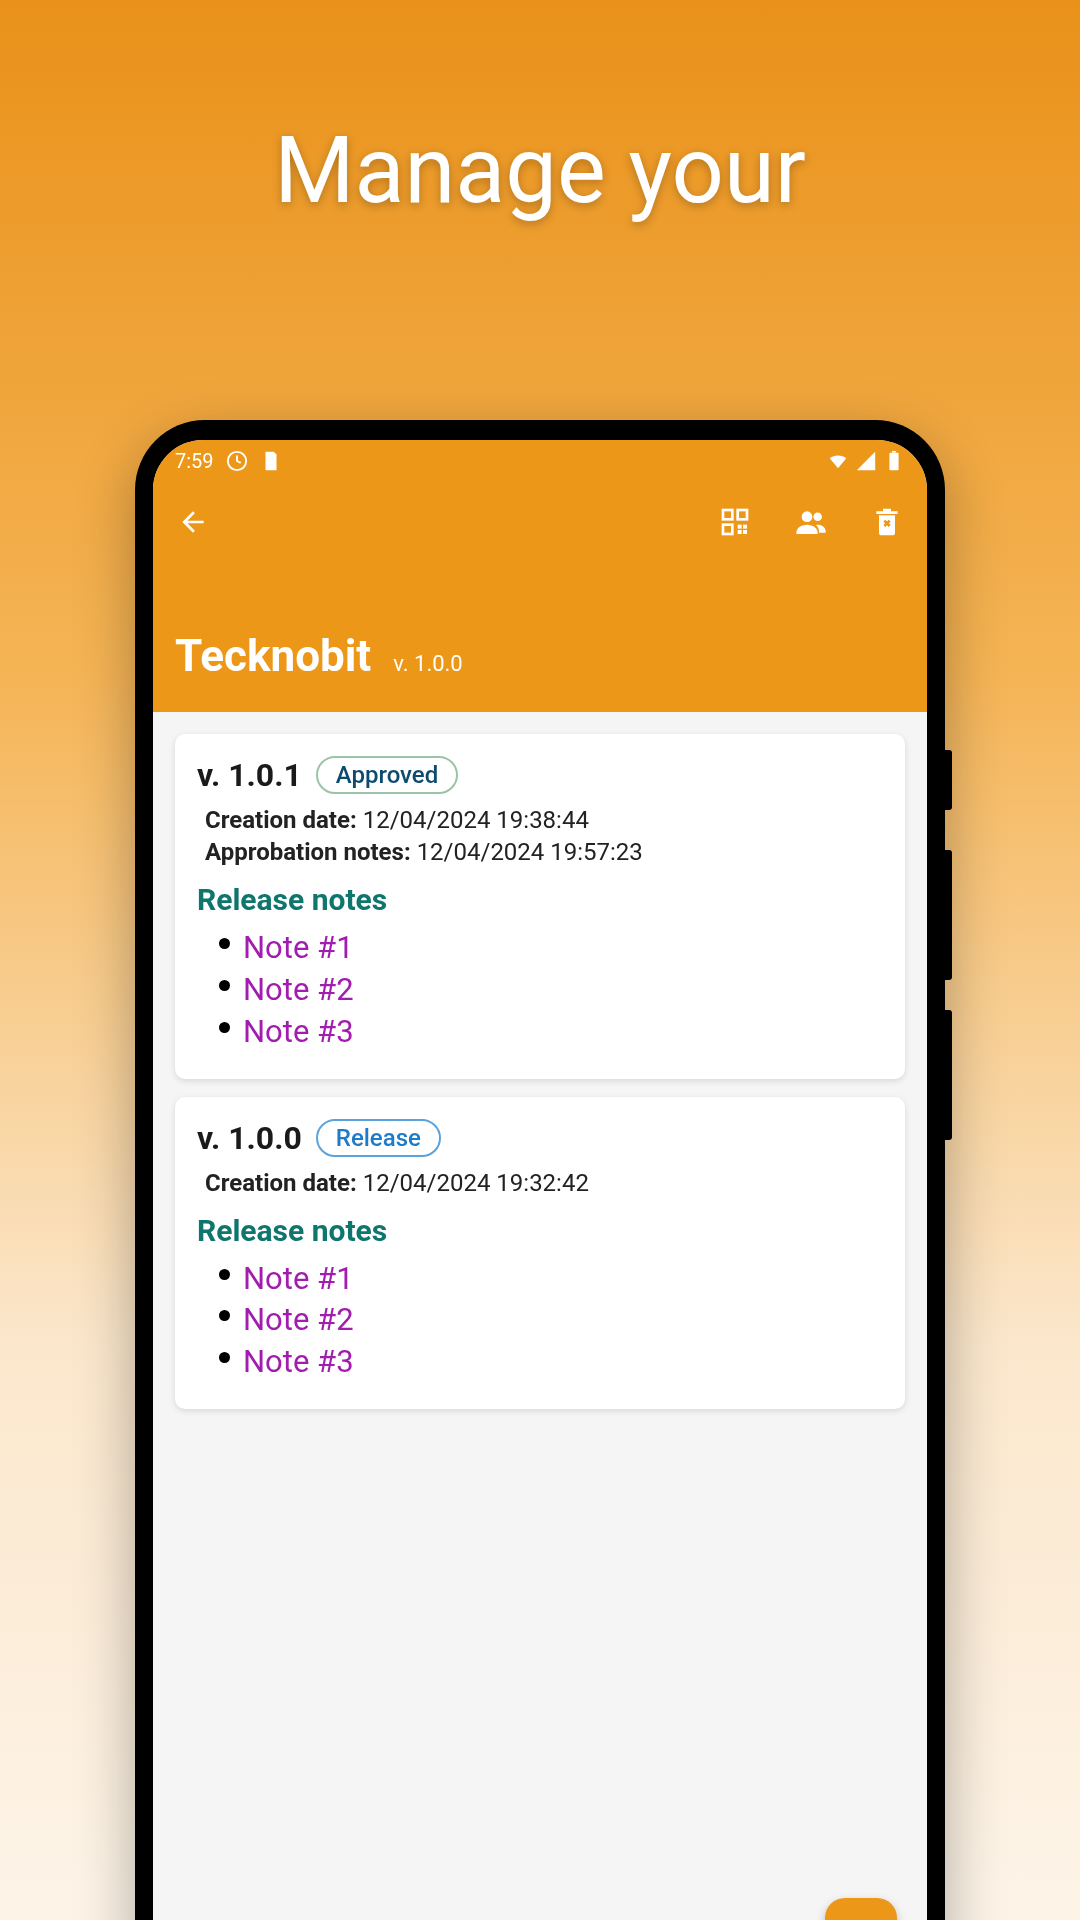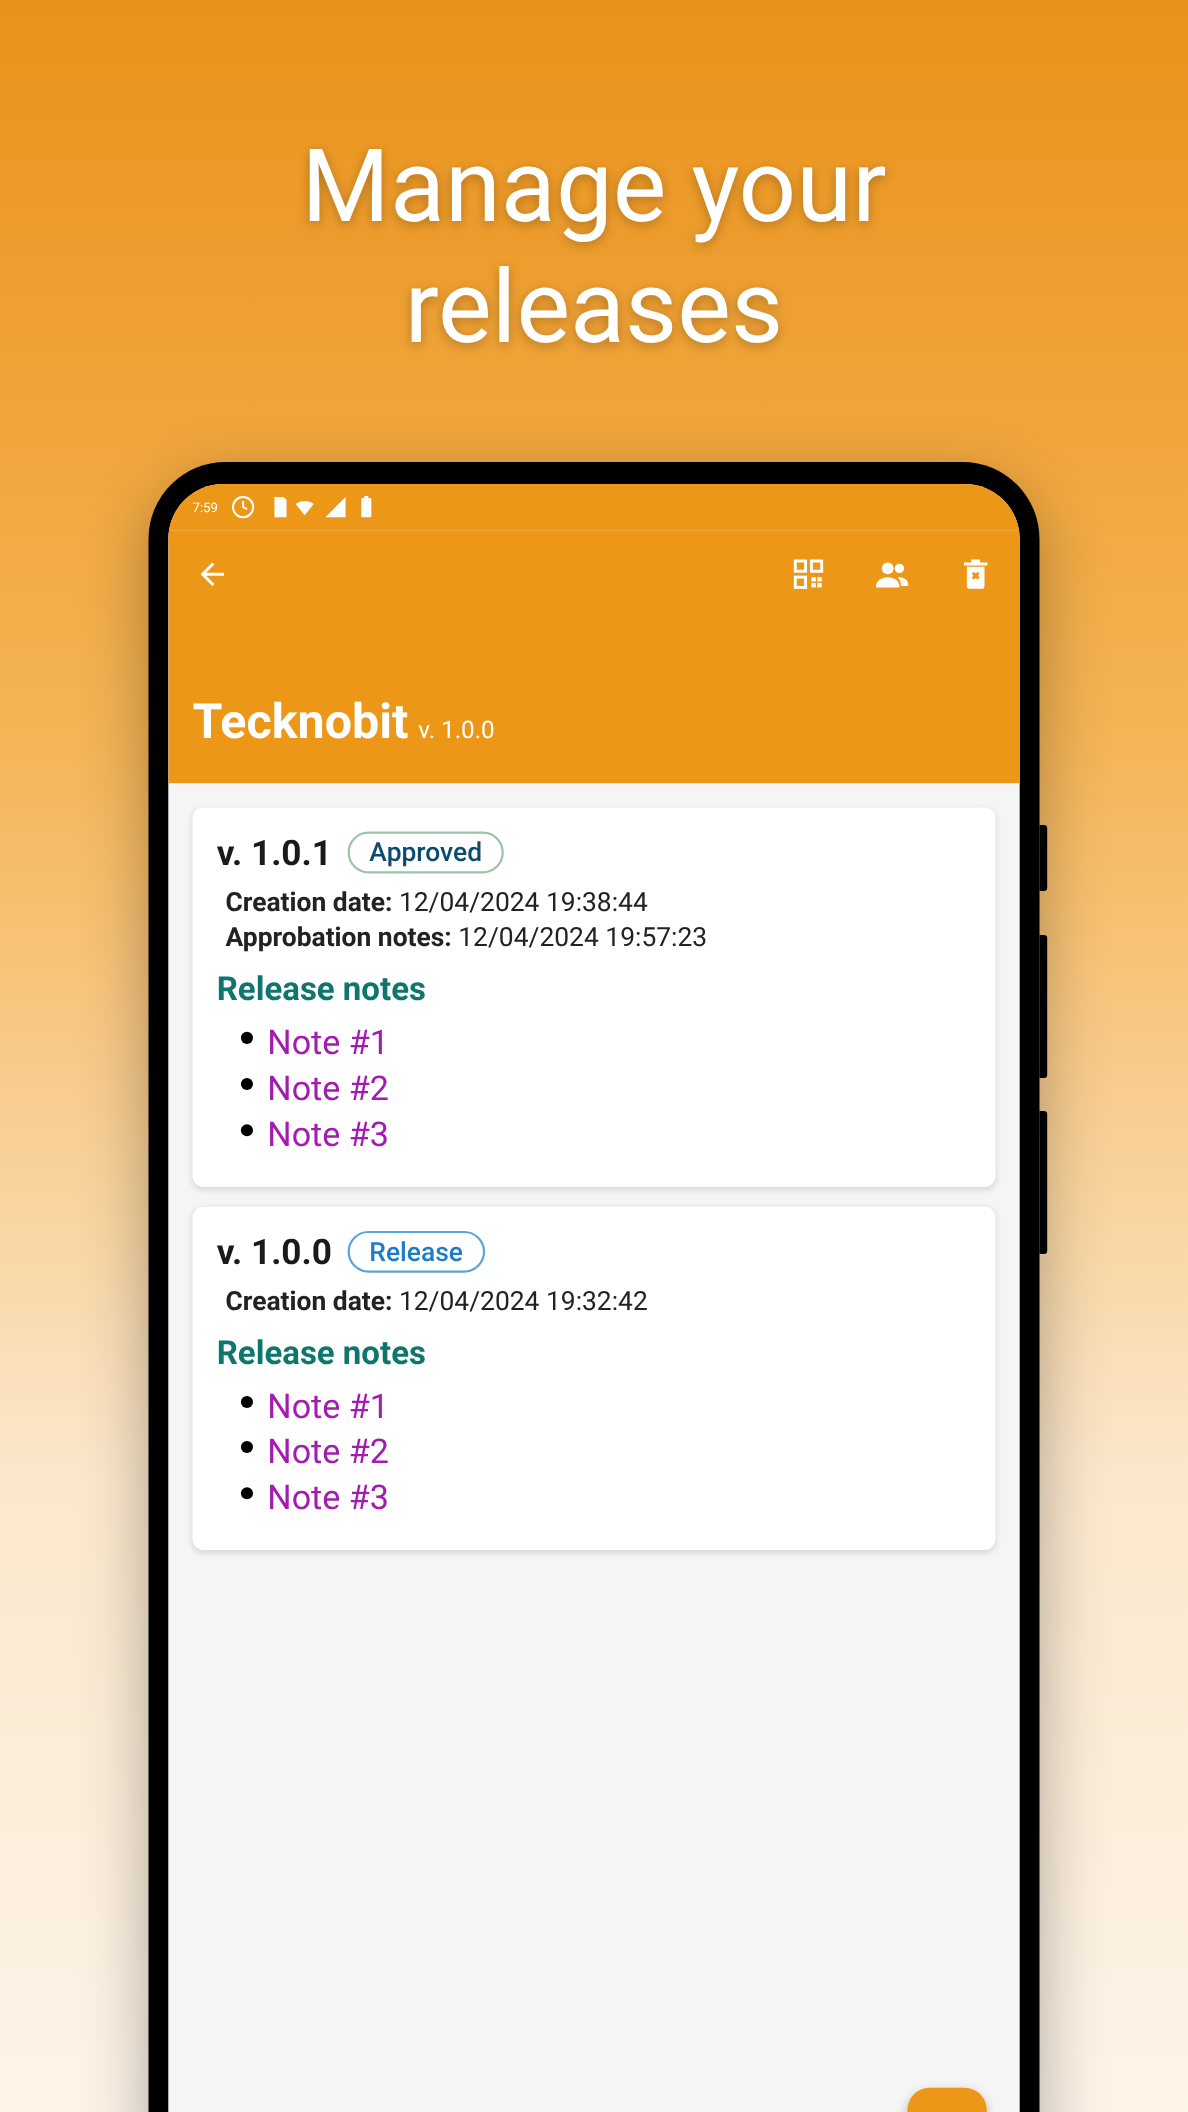--- a/index.html
+++ b/index.html
@@ -7,30 +7,30 @@
 .promo-title{text-align:center;padding-top:116px;font-size:92px;font-weight:400;color:#fff;text-shadow:0 3px 10px rgba(0,0,0,.25);line-height:1.2}
 .phone{position:absolute;left:50%;transform:translateX(-50%);top:420px;width:810px;height:1600px;background:#000;border-radius:70px;padding:20px 18px;box-shadow:0 20px 60px rgba(0,0,0,.3)}
 .phone-notch{position:absolute;top:25px;left:50%;transform:translateX(-50%);display:flex;align-items:center;gap:120px}
 .camera-dot{width:16px;height:16px;background:#222;border-radius:50%;position:absolute;left:-150px;top:5px}
 .speaker{width:150px;height:10px;background:#222;border-radius:5px}
 .side-btn{position:absolute;right:-7px;background:#000;width:7px;border-radius:0 3px 3px 0}
 .side-btn.b1{top:330px;height:60px}
 .side-btn.b2{top:430px;height:130px}
 .side-btn.b3{top:590px;height:130px}
 .screen{width:100%;height:100%;background:#F5F5F5;border-radius:50px;overflow:hidden;position:relative}
-.status-bar{height:42px;background:#ED9718;display:flex;align-items:center;padding:0 22px;color:#fff;font-size:12px;font-weight:400}
+.status-bar{height:42px;background:#ED9718;display:flex;align-items:center;justify-content:space-between;padding:0 22px;color:#fff;font-size:20px;font-weight:400}
 .status-left{display:flex;align-items:center;gap:12px}
 .status-right{display:flex;align-items:center;gap:6px}
 .icon-svg{width:22px;height:22px;fill:#fff}
 .app-bar{background:#ED9718;padding:22px 22px 30px}
 .app-bar-actions{display:flex;align-items:center;justify-content:space-between;margin-bottom:90px}
 .app-bar-right{display:flex;align-items:center;gap:40px}
 .icon-btn{width:36px;height:36px;display:flex;align-items:center;justify-content:center;cursor:pointer}
 .icon-btn svg{width:32px;height:32px;fill:#fff}
-.app-title{color:#fff;font-size:44px;font-weight:700;display:flex;align-items:baseline;gap:9px}
+.app-title{color:#fff;font-size:44px;font-weight:700;display:flex;align-items:baseline;gap:22px}
 .app-version{font-size:22px;font-weight:400}
 .content{padding:22px 22px 0}
 .card{background:#fff;border-radius:10px;padding:22px 22px 26px;margin-bottom:18px;box-shadow:0 2px 6px rgba(0,0,0,.12)}
 .card-header{display:flex;align-items:center;gap:14px;margin-bottom:12px}
 .card-version{font-size:32px;font-weight:700;color:#1a1a1a}
 .badge{border:2px solid;border-radius:22px;padding:3px 18px;font-size:24px;font-weight:500}
 .badge-approved{color:#0c4a6e;border-color:#9BC3A7}
 .badge-latest{color:#1E7BC8;border-color:#5BA3DC}
 .meta-row{font-size:24px;color:#222;margin:4px 0 4px 8px}
 .meta-label{font-weight:700}
@@ -39,21 +39,20 @@
 .notes-list li{font-size:31px;color:#a21caf;line-height:1.35;position:relative;padding-left:24px}
 .notes-list li::before{content:"";position:absolute;left:0;top:11px;width:11px;height:11px;background:#000;border-radius:50%}
 .fab{position:absolute;right:30px;bottom:30px;width:72px;height:72px;background:#ED9718;border-radius:20px;display:flex;align-items:center;justify-content:center;box-shadow:0 4px 10px rgba(0,0,0,.25);cursor:pointer}
 .fab svg{width:32px;height:32px;fill:#fff}
 </style>
 </head>
 <body>
 
 <div class="promo-title">
   <span>Manage your</span><br>
-  <span>releases</span>
 </div>
 
 <div class="phone">
   <div class="phone-notch">
     <span class="camera-dot"></span>
       <span class="speaker"></span>
   </div>
   <div class="side-btn b1"></div>
     <div class="side-btn b2"></div>
     <div class="side-btn b3"></div>

